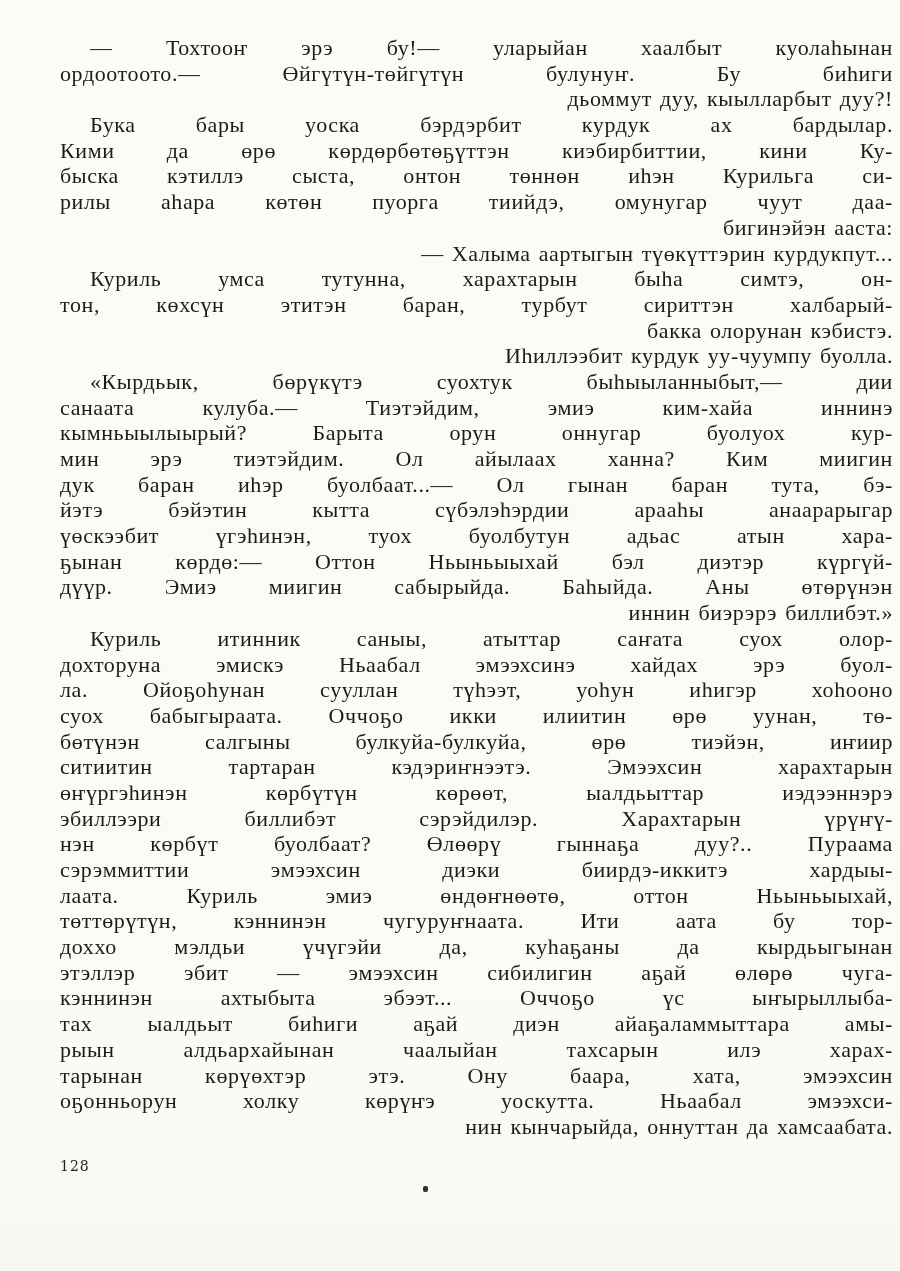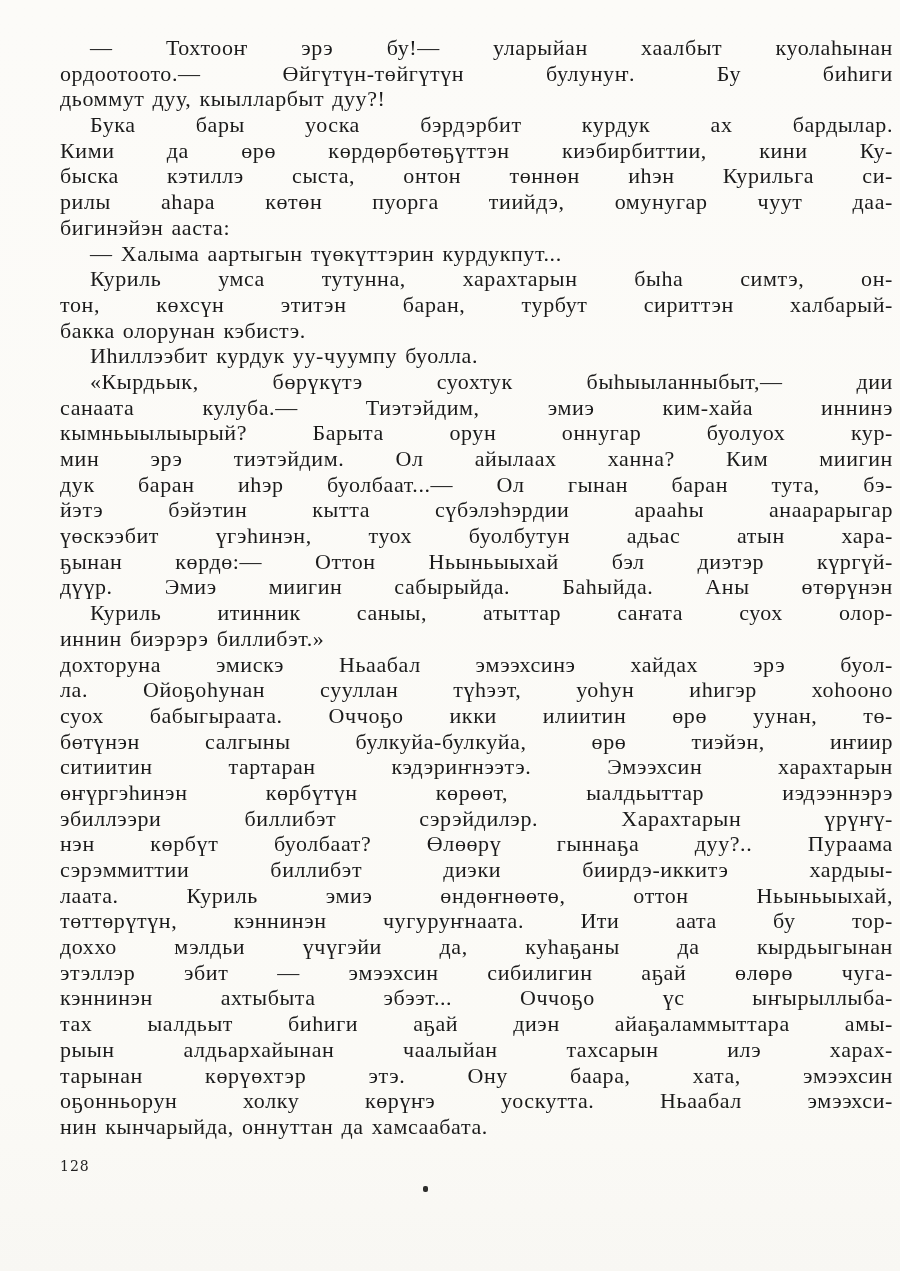--- a/index.html
+++ b/index.html
@@ -26,21 +26,21 @@
     top: 35px;
     width: 833px;
     font-family: Liberation Serif, serif;
   }
   .line {
     font-size: 22px;
     line-height: 25.7px;
     height: 25.7px;
     letter-spacing: 0.6px;
     word-spacing: 2px;
-    text-align: left;
+    text-align: right;
     white-space: normal;
   }
   .line.just {
     text-align: justify;
     text-align-last: justify;
     -moz-text-align-last: justify;
   }
   .line.indent {
     text-indent: 30px;
   }
@@ -82,31 +82,31 @@
       <div class="line indent">Иһиллээбит курдук уу-чуумпу буолла.</div>
       <div class="line indent just">«Кырдьык, бөрүкүтэ суохтук быһыыланныбыт,— дии</div>
       <div class="line just">санаата кулуба.— Тиэтэйдим, эмиэ ким-хайа иннинэ</div>
       <div class="line just">кымньыылыырый? Барыта орун оннугар буолуох кур-</div>
       <div class="line just">мин эрэ тиэтэйдим. Ол айылаах ханна? Ким миигин</div>
       <div class="line just">дук баран иһэр буолбаат...— Ол гынан баран тута, бэ-</div>
       <div class="line just">йэтэ бэйэтин кытта сүбэлэһэрдии арааһы анаарарыгар</div>
       <div class="line just">үөскээбит үгэһинэн, туох буолбутун адьас атын хара-</div>
       <div class="line just">ҕынан көрдө:— Оттон Ньыньыыхай бэл диэтэр күргүй-</div>
       <div class="line just">дүүр. Эмиэ миигин сабырыйда. Баһыйда. Аны өтөрүнэн</div>
+      <div class="line">иннин биэрэрэ биллибэт.»</div>
       <div class="line indent just">Куриль итинник саныы, атыттар саҥата суох олор-</div>
-      <div class="line">иннин биэрэрэ биллибэт.»</div>
       <div class="line just">дохторуна эмискэ Ньаабал эмээхсинэ хайдах эрэ буол-</div>
       <div class="line just">ла. Ойоҕоһунан сууллан түһээт, уоһун иһигэр хоһооно</div>
       <div class="line just">суох бабыгыраата. Оччоҕо икки илиитин өрө уунан, тө-</div>
       <div class="line just">бөтүнэн салгыны булкуйа-булкуйа, өрө тиэйэн, иҥиир</div>
       <div class="line just">ситиитин тартаран кэдэриҥнээтэ. Эмээхсин харахтарын</div>
       <div class="line just">өҥүргэһинэн көрбүтүн көрөөт, ыалдьыттар иэдээннэрэ</div>
       <div class="line just">эбиллээри биллибэт сэрэйдилэр. Харахтарын үрүҥү-</div>
       <div class="line just">нэн көрбүт буолбаат? Өлөөрү гыннаҕа дуу?.. Пураама</div>
-      <div class="line just">сэрэммиттии биллибэт диэки биирдэ-иккитэ хардыы-</div>
+      <div class="line just">сэрэммиттии эмээхсин диэки биирдэ-иккитэ хардыы-</div>
       <div class="line just">лаата. Куриль эмиэ өндөҥнөөтө, оттон Ньыньыыхай,</div>
       <div class="line just">төттөрүтүн, кэннинэн чугуруҥнаата. Ити аата бу тор-</div>
       <div class="line just">доххо мэлдьи үчүгэйи да, куһаҕаны да кырдьыгынан</div>
       <div class="line just">этэллэр эбит — эмээхсин сибилигин аҕай өлөрө чуга-</div>
       <div class="line just">кэннинэн ахтыбыта эбээт... Оччоҕо үс ыҥырыллыба-</div>
       <div class="line just">тах ыалдьыт биһиги аҕай диэн айаҕаламмыттара амы-</div>
       <div class="line just">рыын алдьархайынан чаалыйан тахсарын илэ харах-</div>
       <div class="line just">тарынан көрүөхтэр этэ. Ону баара, хата, эмээхсин</div>
       <div class="line just">оҕонньорун холку көрүҥэ уоскутта. Ньаабал эмээхси-</div>
       <div class="line">нин кынчарыйда, оннуттан да хамсаабата.</div>

